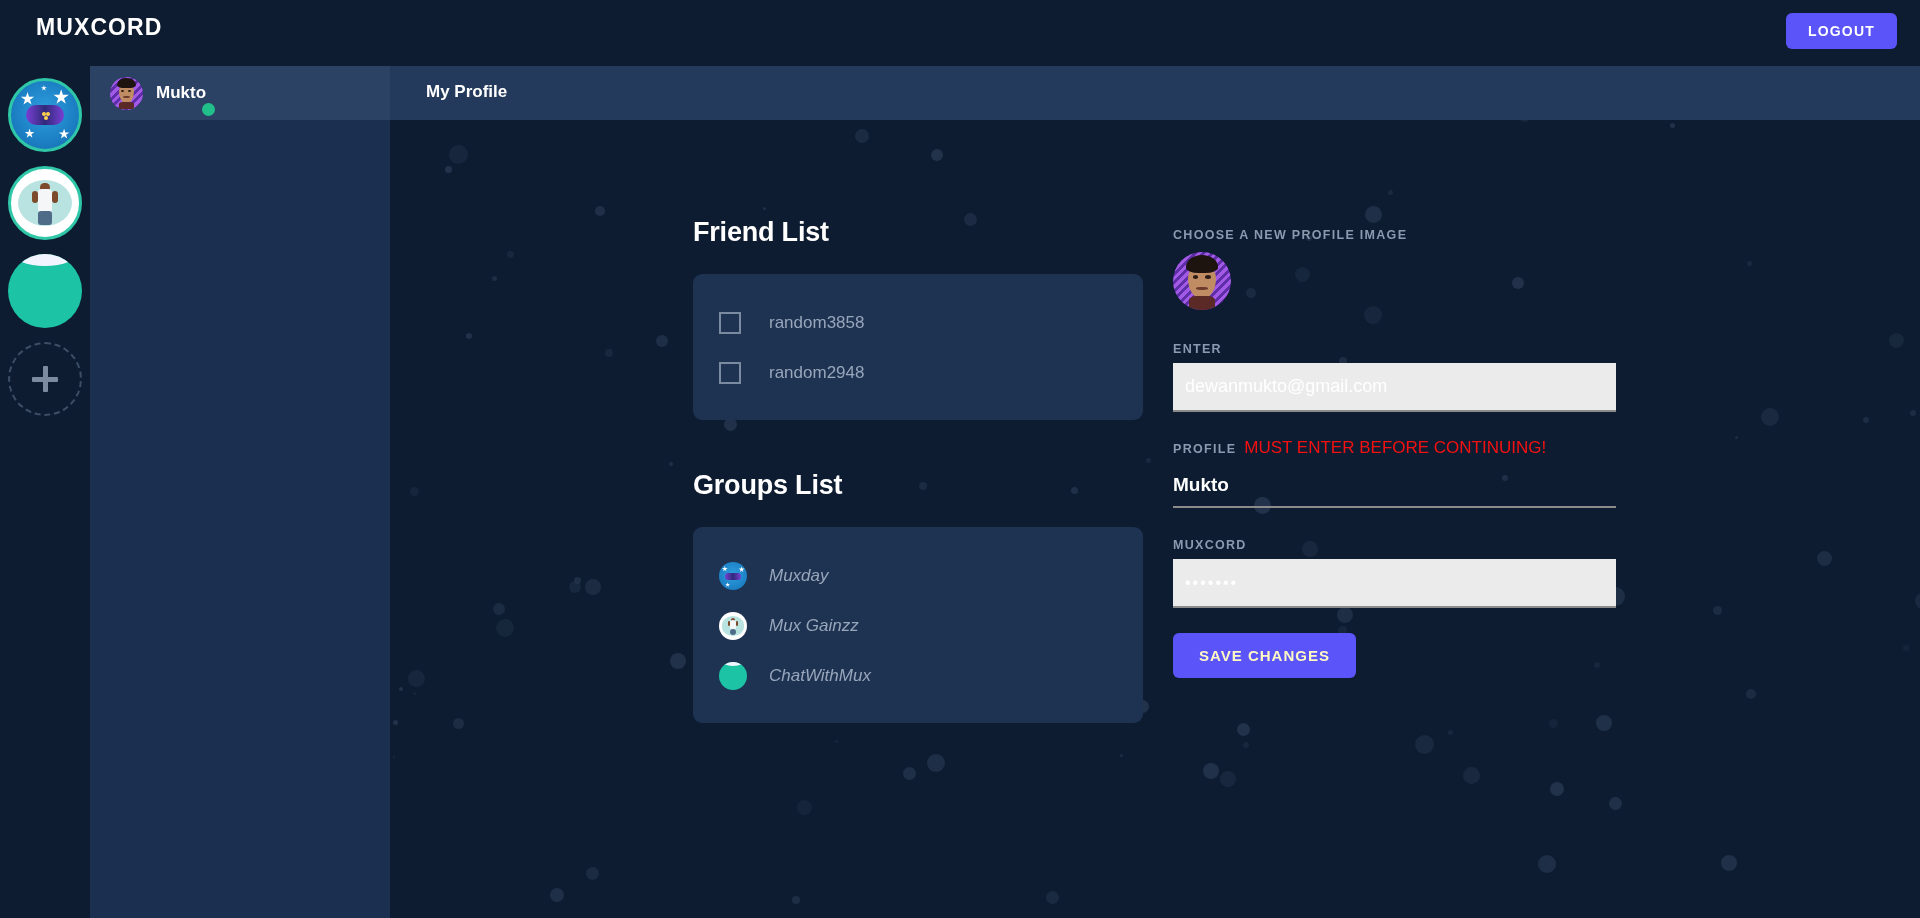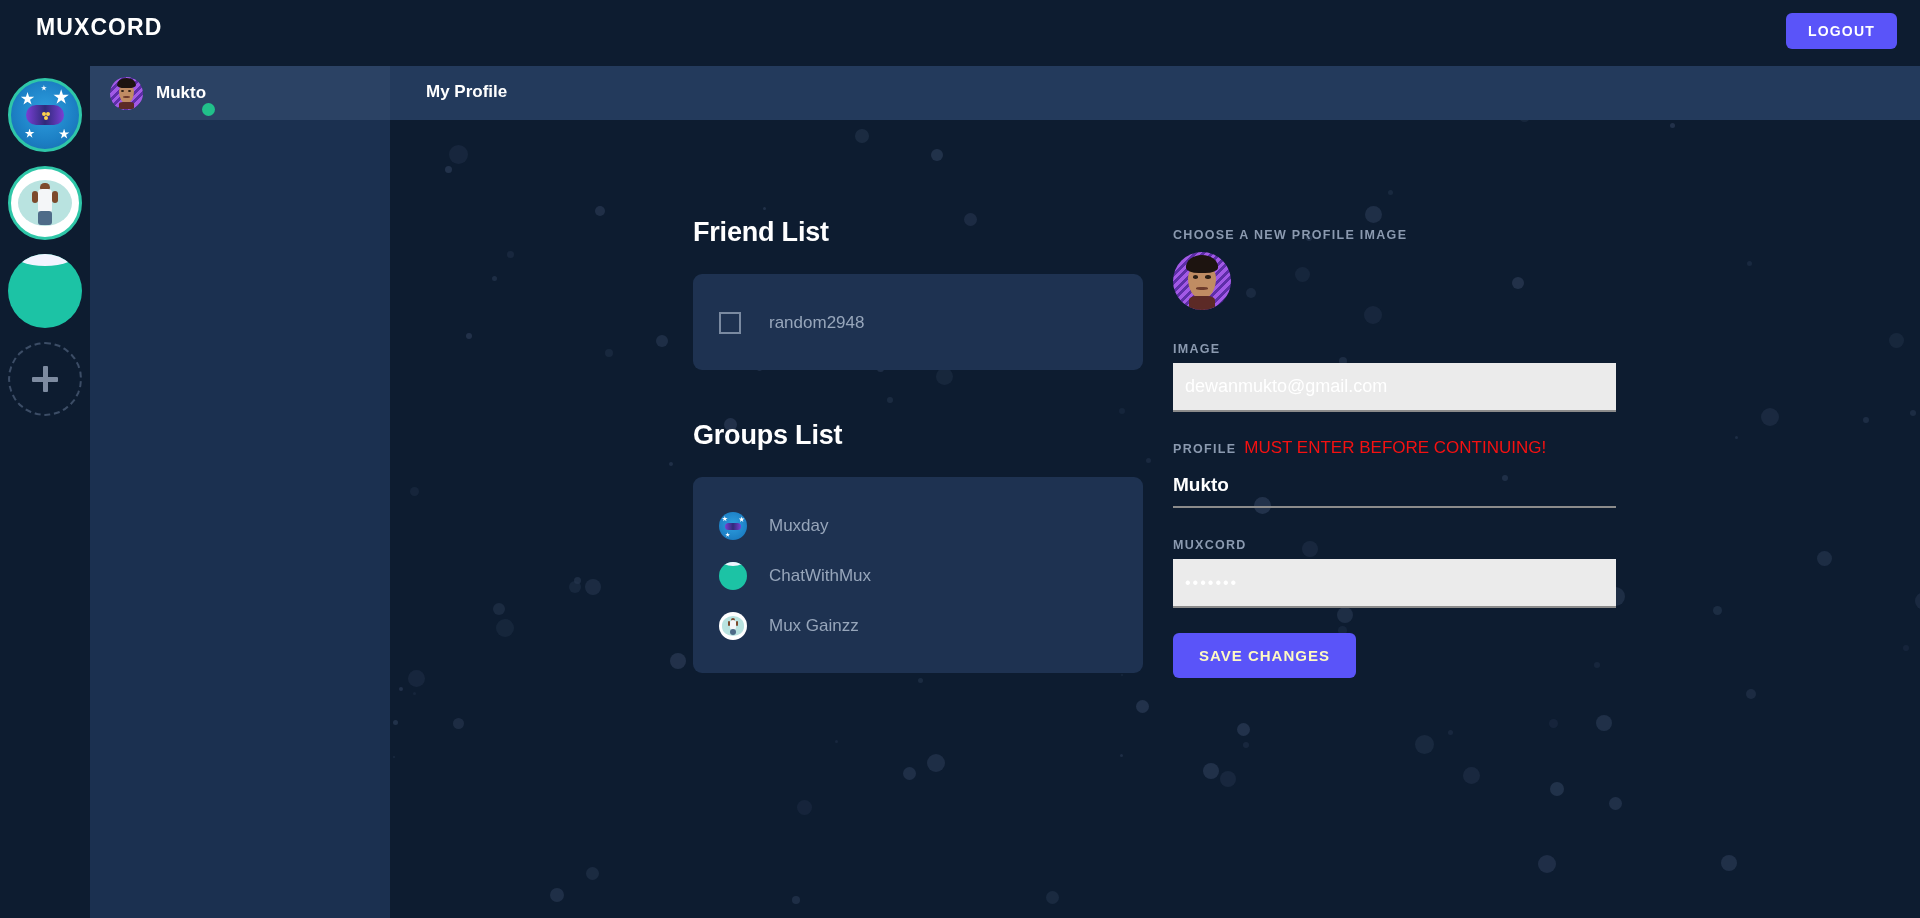--- a/index.html
+++ b/index.html
@@ -232,20 +232,21 @@
     margin-left: 28px;
     color: #97a6bb;
     font-size: 17px;
   }
   .group-row {
     display: flex;
     align-items: center;
     padding: 0 0 0 26px;
     height: 50px;
     cursor: pointer;
+    font-style: italic;
   }
   .group-avatar {
     position: relative;
     width: 28px; height: 28px;
     border-radius: 50%;
     overflow: hidden;
     flex: none;
   }
   .group-name {
     margin-left: 22px;
@@ -566,75 +567,79 @@
 
 <div id="main">
 
   <div id="lists-column">
 
     <div class="section-title">Friend List</div>
 
     <div class="list-card" id="friend-list-card">
       <div class="friend-row">
         <span class="friend-checkbox"></span>
+        <span class="friend-name">random3858</span>
+      </div>
+      <div class="friend-row">
+        <span class="friend-checkbox"></span>
         <span class="friend-name">random2948</span>
       </div>
     </div>
 
     <div style="margin-top:50px;">
       <div class="section-title">Groups List</div>
     </div>
 
     <div class="list-card" id="groups-list-card">
       <div class="group-row">
         <span class="group-avatar">
           <span class="glyph" style="position:absolute;inset:0;background:radial-gradient(circle at 50% 45%,#2e9fe0 0%,#1c7fc4 70%,#1668a8 100%);"></span>
           <span class="pad" style="left:20%;top:38%;width:60%;height:26%;border-radius:6px;"></span>
           <span class="star" style="left:10%;top:14%;width:6px;height:6px;"></span>
           <span class="star" style="left:70%;top:16%;width:6px;height:6px;"></span>
           <span class="star" style="left:22%;top:72%;width:5px;height:5px;"></span>
         </span>
         <span class="group-name">Muxday</span>
       </div>
       <div class="group-row">
-        <span class="group-avatar" style="background:#1cc3a5;">
-          <span style="position:absolute;left:2px;top:-8px;width:24px;height:12px;background:#f2f4ff;border-radius:50%;"></span>
-        </span>
-        <span class="group-name">ChatWithMux</span>
-      </div>
-      <div class="group-row">
         <span class="group-avatar" style="background:#ffffff;">
           <span class="buff-bg"></span>
           <span class="buff-head"></span>
           <span class="buff-arm l"></span>
           <span class="buff-arm r"></span>
           <span class="buff-body"></span>
           <span class="buff-legs"></span>
         </span>
         <span class="group-name">Mux Gainzz</span>
       </div>
+      <div class="group-row">
+        <span class="group-avatar" style="background:#1cc3a5;">
+          <span style="position:absolute;left:2px;top:-8px;width:24px;height:12px;background:#f2f4ff;border-radius:50%;"></span>
+        </span>
+        <span class="group-name">ChatWithMux</span>
+      </div>
     </div>
   </div>
 
   <div id="settings-column">
 
 
     <div class="field-label" id="profile-image-label">CHOOSE A NEW PROFILE IMAGE</div>
 
     <div id="profile-image-preview">
       <div class="face-bg"></div>
       <div class="face-skin"></div>
       <div class="face-hair"></div>
       <div class="face-eye l"></div>
       <div class="face-eye r"></div>
       <div class="face-mouth"></div>
       <div class="face-neck"></div>
     </div>
 
-    <div class="field-label" id="email-label">IMAGE</div>
+    <div class="field-label" id="email-label">ENTER</div>
     <input id="email-input" type="text" value="dewanmukto@gmail.com" style="">
 
     <div id="username-label-row">
       <span class="field-label">PROFILE</span>
       <span id="username-warning">MUST ENTER BEFORE CONTINUING!</span>
     </div>
     <input id="username-input" type="text" value="Mukto" style="">
 
     <div class="field-label" id="password-label">MUXCORD</div>
     <input id="password-input" type="text" value="•••••••" style="">

